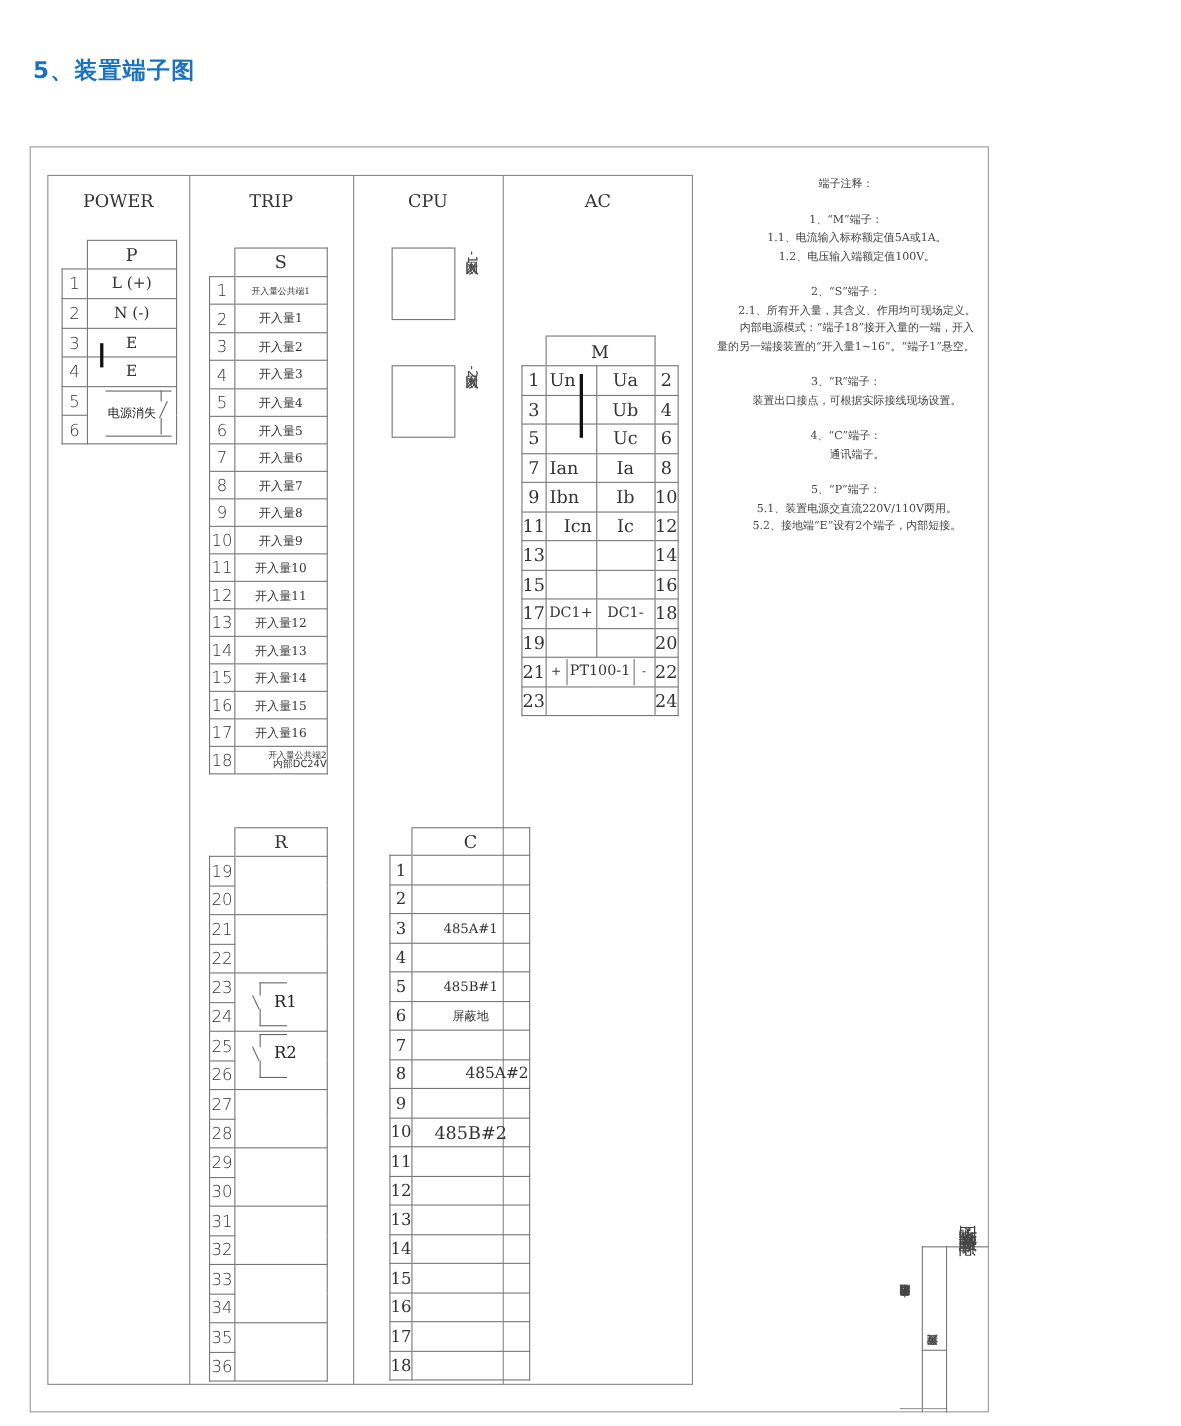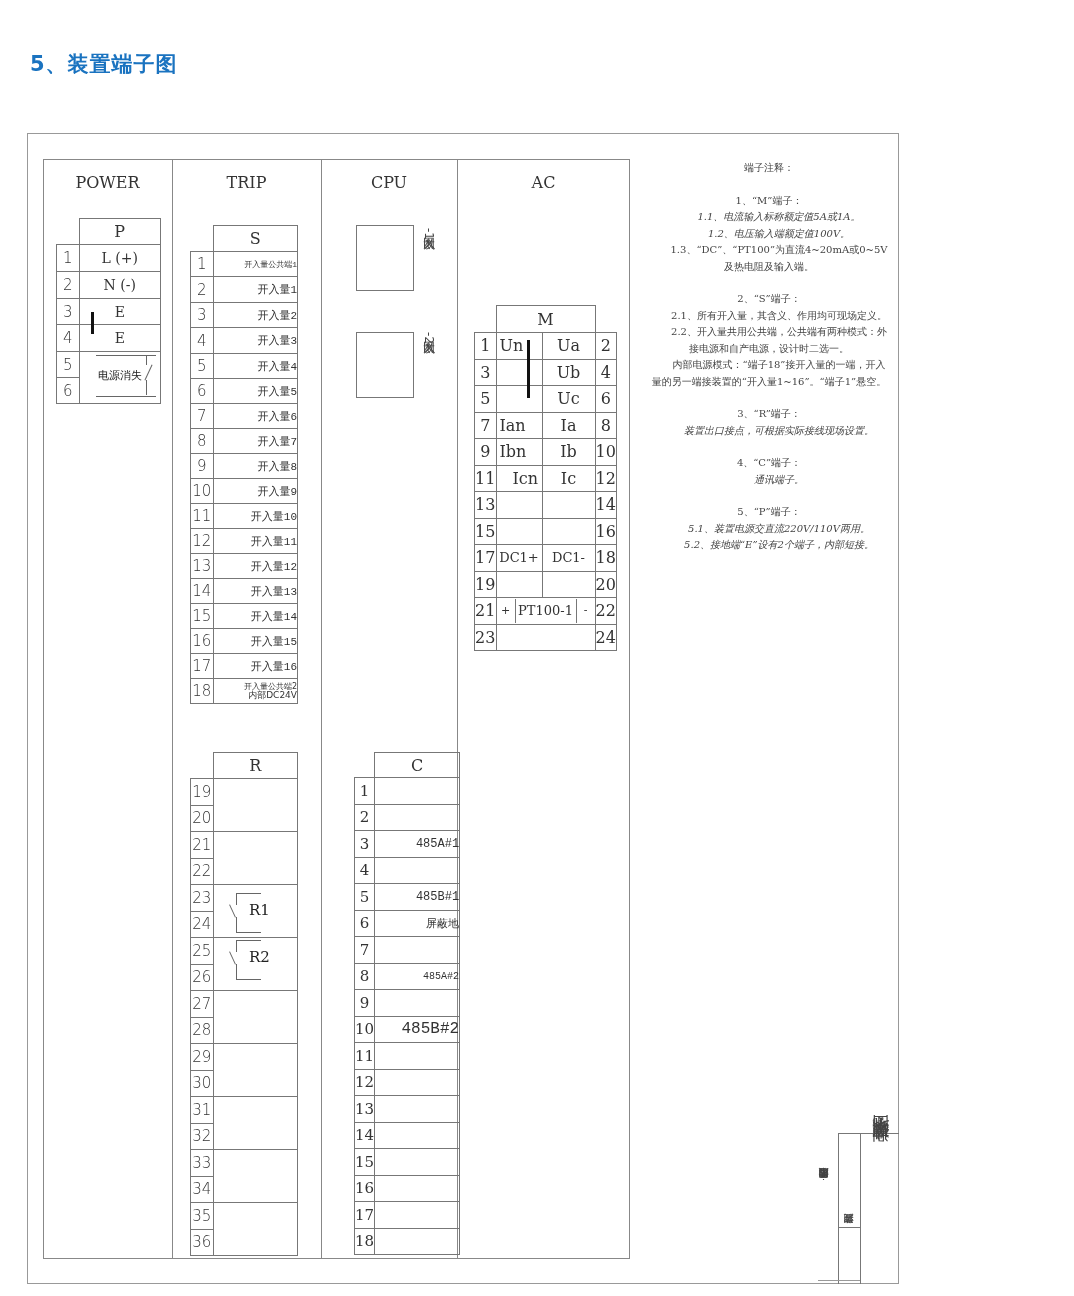--- a/index.html
+++ b/index.html
@@ -9,27 +9,27 @@
   .title { left:30px; top:50px; font-family:"DejaVu Sans", sans-serif; font-weight:bold;
            font-size:21px; color:#1a73c0; letter-spacing:1px; }
   .frame { left:27px; top:133px; width:872px; height:1151px; border:1.5px solid #999; box-sizing:border-box; }
   .inner { left:43px; top:159px; width:587px; height:1100px; border:1.2px solid #888; box-sizing:border-box; }
   .vsep { width:0; border-left:1.2px solid #888; top:159px; height:1100px; }
   .colhead { font-size:16px; text-align:center; color:#333; }
   table.term { border-collapse:collapse; position:absolute; }
   table.term td { border:1px solid #777; padding:0; color:#333; }
   .num { font-family:"DejaVu Sans", sans-serif; font-weight:200; font-size:15px; text-align:center; color:#555; }
   .numS { font-size:15px; text-align:center; }
-  .lbl { font-size:11px; text-align:right;font-family:Liberation Mono, monospace; }
+  .lbl { font-size:11px; text-align:center; }
   .hdr { font-size:16px; text-align:center; }
   .sbox { border:1px solid #777; }
   .vtext { writing-mode:vertical-rl; font-size:12px; color:#444; font-family:"DejaVu Sans", sans-serif; }
   .notes { left:649px; top:160px; width:240px; font-size:10px; line-height:16.5px; color:#444; }
   .notes p { margin:0;text-align:center; }
-  .ind { padding-left:20px;font-style:italic; }
+  .ind { padding-left:20px; }
   .ind2 { text-indent:20px; }
   .gap { height:16px; }
   .mtab td { font-size:16px; }
   .bar { background:#111; }
 </style>
 </head>
 <body>
 
 <div class="abs title">5、装置端子图</div>
 
@@ -281,21 +281,21 @@
   <tr style="height:26.5px;">
         <td class="numS">6</td>
         <td class="lbl">屏蔽地</td>
       </tr>
   <tr style="height:26.5px;">
         <td class="numS">7</td>
         <td class="lbl"></td>
       </tr>
   <tr style="height:26.5px;">
         <td class="numS">8</td>
-        <td class="lbl" style="font-size:10px;padding-left:48px;">485A#2</td>
+        <td class="lbl" style="font-size:14px;padding-left:48px;">485A#2</td>
       </tr>
   <tr style="height:26.5px;">
         <td class="numS">9</td>
         <td class="lbl"></td>
       </tr>
   <tr style="height:26.5px;">
         <td class="numS">10</td>
         <td class="lbl" style="font-size:16px;">485B#2</td>
       </tr>
   <tr style="height:26.5px;">
@@ -419,25 +419,23 @@
 </tbody>
   </table>
 <div class="abs bar" style="left:527px;top:340px;width:3px;height:58px;"></div>
 
 <div class="abs notes">
   <p>端子注释：</p>
   <div class="gap"></div>
   <p>1、“M”端子：</p>
   <p class="ind">1.1、电流输入标称额定值5A或1A。</p>
   <p class="ind">1.2、电压输入端额定值100V。</p>
-  <p class="ind2">1.3、“DC”、“PT100”为直流4~20mA或0~5V及热电阻及输入端。</p>
   <div class="gap"></div>
   <p>2、“S”端子：</p>
   <p class="ind2">2.1、所有开入量，其含义、作用均可现场定义。</p>
-  <p class="ind2">2.2、开入量共用公共端，公共端有两种模式：外接电源和自产电源，设计时二选一。</p>
   <p class="ind2">内部电源模式：“端子18”接开入量的一端，开入量的另一端接装置的“开入量1~16”。“端子1”悬空。</p>
   <div class="gap"></div>
   <p>3、“R”端子：</p>
   <p class="ind">装置出口接点，可根据实际接线现场设置。</p>
   <div class="gap"></div>
   <p>4、“C”端子：</p>
   <p class="ind">通讯端子。</p>
   <div class="gap"></div>
   <p>5、“P”端子：</p>
   <p class="ind">5.1、装置电源交直流220V/110V两用。</p>

